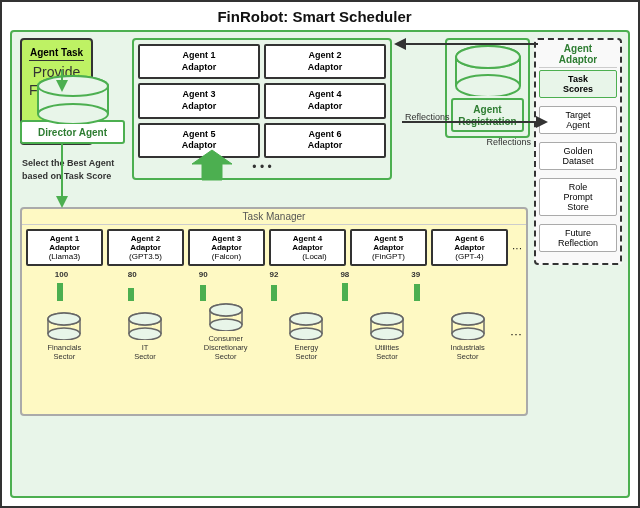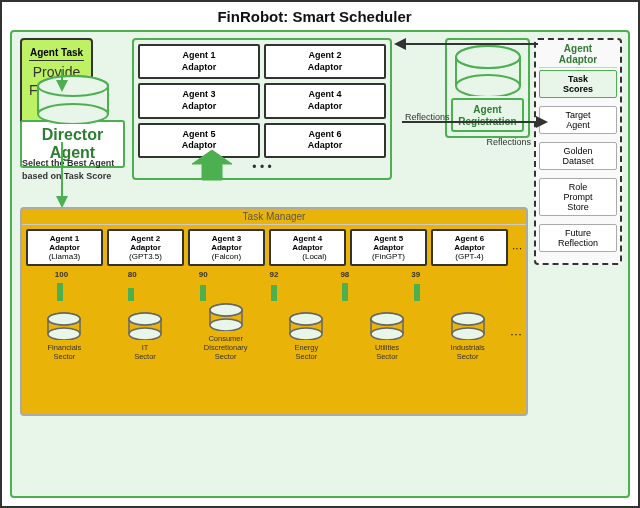--- a/index.html
+++ b/index.html
@@ -169,21 +169,21 @@
     }
 
     
     .task-manager-box {
       position: absolute;
       top: 175px;
       left: 8px;
       right: 100px;
       bottom: 80px;
       border: 2px solid #aaa;
-      background: #eab308;
+      background: #fef9c3;
       border-radius: 4px;
     }
     .task-manager-label {
       text-align: center;
       font-size: 10px;
       color: #555;
       padding: 2px;
       border-bottom: 1px solid #ccc;
     }
 
@@ -297,21 +297,21 @@
 
       <svg width="80" height="50" style="display:block; margin:0 auto;">
         <ellipse cx="40" cy="12" rx="35" ry="10" fill="#e8f5e9" stroke="#4caf50" stroke-width="2"></ellipse>
         <rect x="5" y="12" width="70" height="28" fill="#e8f5e9" stroke-left="2px solid #4caf50"></rect>
         <line x1="5" y1="12" x2="5" y2="40" stroke="#4caf50" stroke-width="2"></line>
         <line x1="75" y1="12" x2="75" y2="40" stroke="#4caf50" stroke-width="2"></line>
         <ellipse cx="40" cy="40" rx="35" ry="10" fill="#e8f5e9" stroke="#4caf50" stroke-width="2"></ellipse>
         <ellipse cx="40" cy="12" rx="35" ry="10" fill="#e8f5e9" stroke="#4caf50" stroke-width="2"></ellipse>
       </svg>
       <div style="border:2px solid #4caf50; background:#fff; border-radius:3px; padding:4px; margin-top:-4px;">
-        <span style="font-size:16px; font-weight:bold; color:#2e7d32;">Director Agent</span>
+        <span style="font-size:10px; font-weight:bold; color:#2e7d32;">Director Agent</span>
       </div>
     </div>
 
     <div class="adaptors-area">
       <div class="adaptors-grid">
         <div class="adaptor-cell">Agent 1<br>Adaptor</div>
         <div class="adaptor-cell">Agent 2<br>Adaptor</div>
         <div class="adaptor-cell">Agent 3<br>Adaptor</div>
         <div class="adaptor-cell">Agent 4<br>Adaptor</div>
         <div class="adaptor-cell">Agent 5<br>Adaptor</div>

